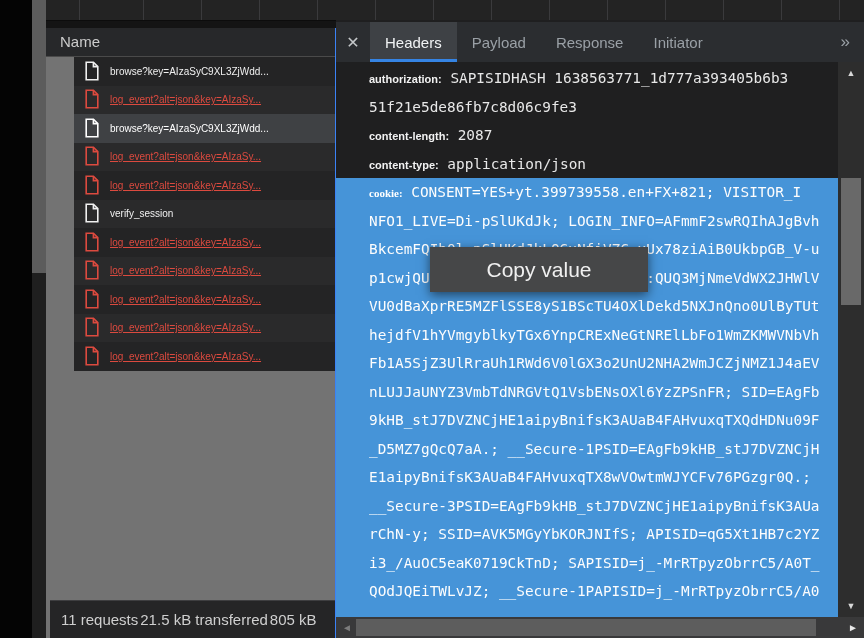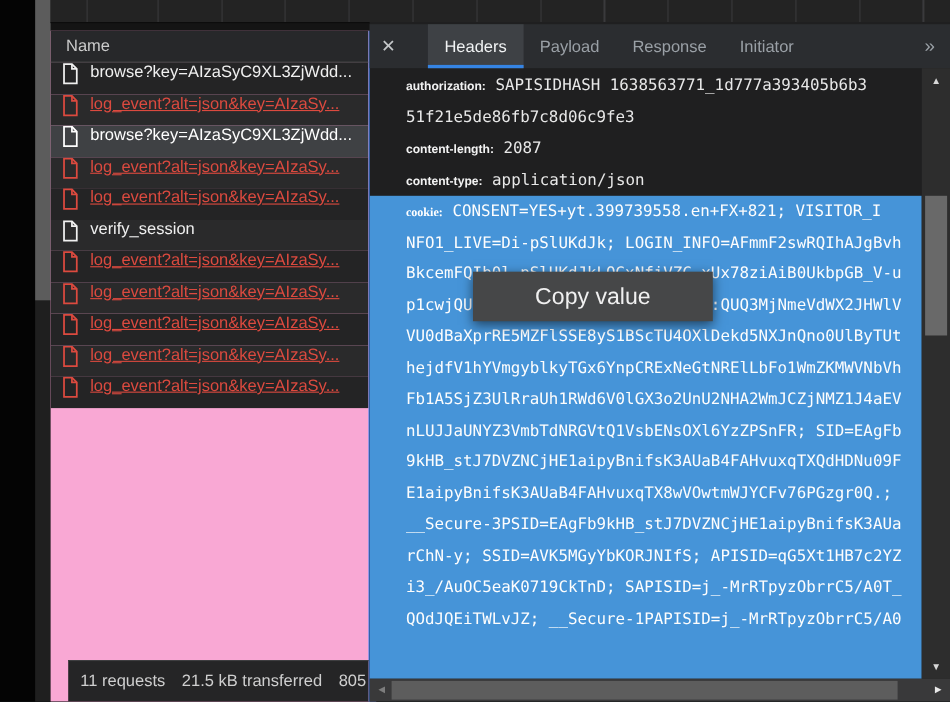--- a/index.html
+++ b/index.html
@@ -10,45 +10,45 @@
   .left-black{position:absolute;left:0;top:0;width:32px;height:638px;background:#040404;}
   .page-sb{position:absolute;left:32px;top:0;width:14px;height:638px;background:#1f1f1f;}
   .page-sb .thumb{position:absolute;left:0;top:0;width:14px;height:273px;background:#5c5c5c;}
 
   
   .topbar{position:absolute;left:46px;top:0;width:818px;height:20px;background:#232323;
           background-image:repeating-linear-gradient(90deg,transparent 0px,transparent 57px,#3a3a3c 57px,#3a3a3c 58px);
           background-position:40px 0;border-bottom:1px solid #0c0c0c;}
 
   
-  .net-panel{position:absolute;left:46px;top:28px;width:289px;height:610px;background:#f9a8d4;
+  .net-panel{position:absolute;left:46px;top:28px;width:289px;height:610px;background:#737373;
              border-right:7px solid #3b82f6;overflow:hidden;}
   .name-header{height:28px;line-height:28px;padding-left:14px;color:#cccccc;font-size:15px;
                background:#27282a;border-bottom:1px solid #4a4a4a;}
-  .req-row{height:28.5px;display:flex;align-items:flex-start;font-size:15px;overflow:hidden;white-space:nowrap;}
+  .req-row{height:28.5px;display:flex;align-items:center;font-size:10px;overflow:hidden;white-space:nowrap;margin-left:28px;}
   .req-row:nth-child(odd){background:#242425;}
   .req-row:nth-child(even){background:#2a2a2b;}
   .req-row.selected{background:#3f4144;}
   .req-row .ficon{flex:0 0 auto;margin:0 10px 0 10px;display:block;}
   .req-row.ok{color:#f0f0f0;}
   .req-row.error{color:#dc4a3f;text-decoration:underline;}
   .req-row.selected.ok{color:#ffffff;}
 
-  .net-status{position:absolute;left:16px;bottom:0;width:289px;height:37px;background:#252526;
+  .net-status{position:absolute;left:4px;bottom:0;width:289px;height:37px;background:#252526;
               border-top:1px solid #3e3e40;color:#cfcfcf;font-size:15px;display:flex;align-items:center;
-              padding-left:11px;gap:15px;white-space:nowrap;overflow:hidden;}
+              padding-left:11px;gap:2px;white-space:nowrap;overflow:hidden;}
 
   
   .detail{position:absolute;left:336px;top:20px;width:528px;height:618px;background:#1f1f20;}
   .tabbar{position:absolute;left:0;top:2px;width:528px;height:40px;background:#2b2d30;
           display:flex;align-items:stretch;color:#9aa0a6;font-size:15px;}
   .close-x{width:34px;display:flex;align-items:center;justify-content:center;color:#c4c7c9;
            font-size:16px;cursor:default;}
   .tab{display:flex;align-items:center;padding:0 15px;position:relative;}
-  .tab.active{background:#3e4145;color:#f1f3f4;margin-left:19px;}
+  .tab.active{background:#3e4145;color:#f1f3f4;}
   .tab.active .underline{position:absolute;left:0;bottom:0;height:3px;width:100%;background:#3584e4;}
   .more-tabs{margin-left:auto;display:flex;align-items:center;padding:0 14px;font-size:17px;color:#9aa0a6;}
 
   
   .hcontent{position:absolute;left:0;top:42px;width:502px;height:555px;overflow:hidden;
             padding-top:2px;box-sizing:border-box;}
   .hline{height:28.5px;line-height:28.5px;padding-left:33px;white-space:pre;
          font-family:"DejaVu Sans Mono",monospace;font-size:14.4px;color:#e8e8e8;overflow:hidden;}
   .hkey{font-family:"Liberation Sans",sans-serif;font-weight:bold;font-size:11px;color:#f2f2f2;}
   .cookie-block{background:#4694d8;padding-bottom:300px;}
@@ -205,20 +205,21 @@
       <div class="cookie-block">
         <div class="hline"><span class="hkey">cookie:</span><span> CONSENT=YES+yt.399739558.en+FX+821; VISITOR_I</span></div>
         <div class="hline">NFO1_LIVE=Di-pSlUKdJk; LOGIN_INFO=AFmmF2swRQIhAJgBvh</div>
         <div class="hline">BkcemFQIb0l-pSlUKdJkLOGxNfiVZC_xUx78ziAiB0UkbpGB_V-u</div>
         <div class="hline">p1cwjQUFmbTdRR1ZtQ1VsYkNsO1x9kVQ:QUQ3MjNmeVdWX2JHWlV</div>
         <div class="hline">VU0dBaXprRE5MZFlSSE8yS1BScTU4OXlDekd5NXJnQno0UlByTUt</div>
         <div class="hline">hejdfV1hYVmgyblkyTGx6YnpCRExNeGtNRElLbFo1WmZKMWVNbVh</div>
         <div class="hline">Fb1A5SjZ3UlRraUh1RWd6V0lGX3o2UnU2NHA2WmJCZjNMZ1J4aEV</div>
         <div class="hline">nLUJJaUNYZ3VmbTdNRGVtQ1VsbENsOXl6YzZPSnFR; SID=EAgFb</div>
         <div class="hline">9kHB_stJ7DVZNCjHE1aipyBnifsK3AUaB4FAHvuxqTXQdHDNu09F</div>
+        <div class="hline">_D5MZ7gQcQ7aA.; __Secure-1PSID=EAgFb9kHB_stJ7DVZNCjH</div>
         <div class="hline">E1aipyBnifsK3AUaB4FAHvuxqTX8wVOwtmWJYCFv76PGzgr0Q.;</div>
         <div class="hline">__Secure-3PSID=EAgFb9kHB_stJ7DVZNCjHE1aipyBnifsK3AUa</div>
         <div class="hline">rChN-y; SSID=AVK5MGyYbKORJNIfS; APISID=qG5Xt1HB7c2YZ</div>
         <div class="hline">i3_/AuOC5eaK0719CkTnD; SAPISID=j_-MrRTpyzObrrC5/A0T_</div>
         <div class="hline">QOdJQEiTWLvJZ; __Secure-1PAPISID=j_-MrRTpyzObrrC5/A0</div>
       </div>
     </div>
   </div>
 
   <div class="v-sb">

